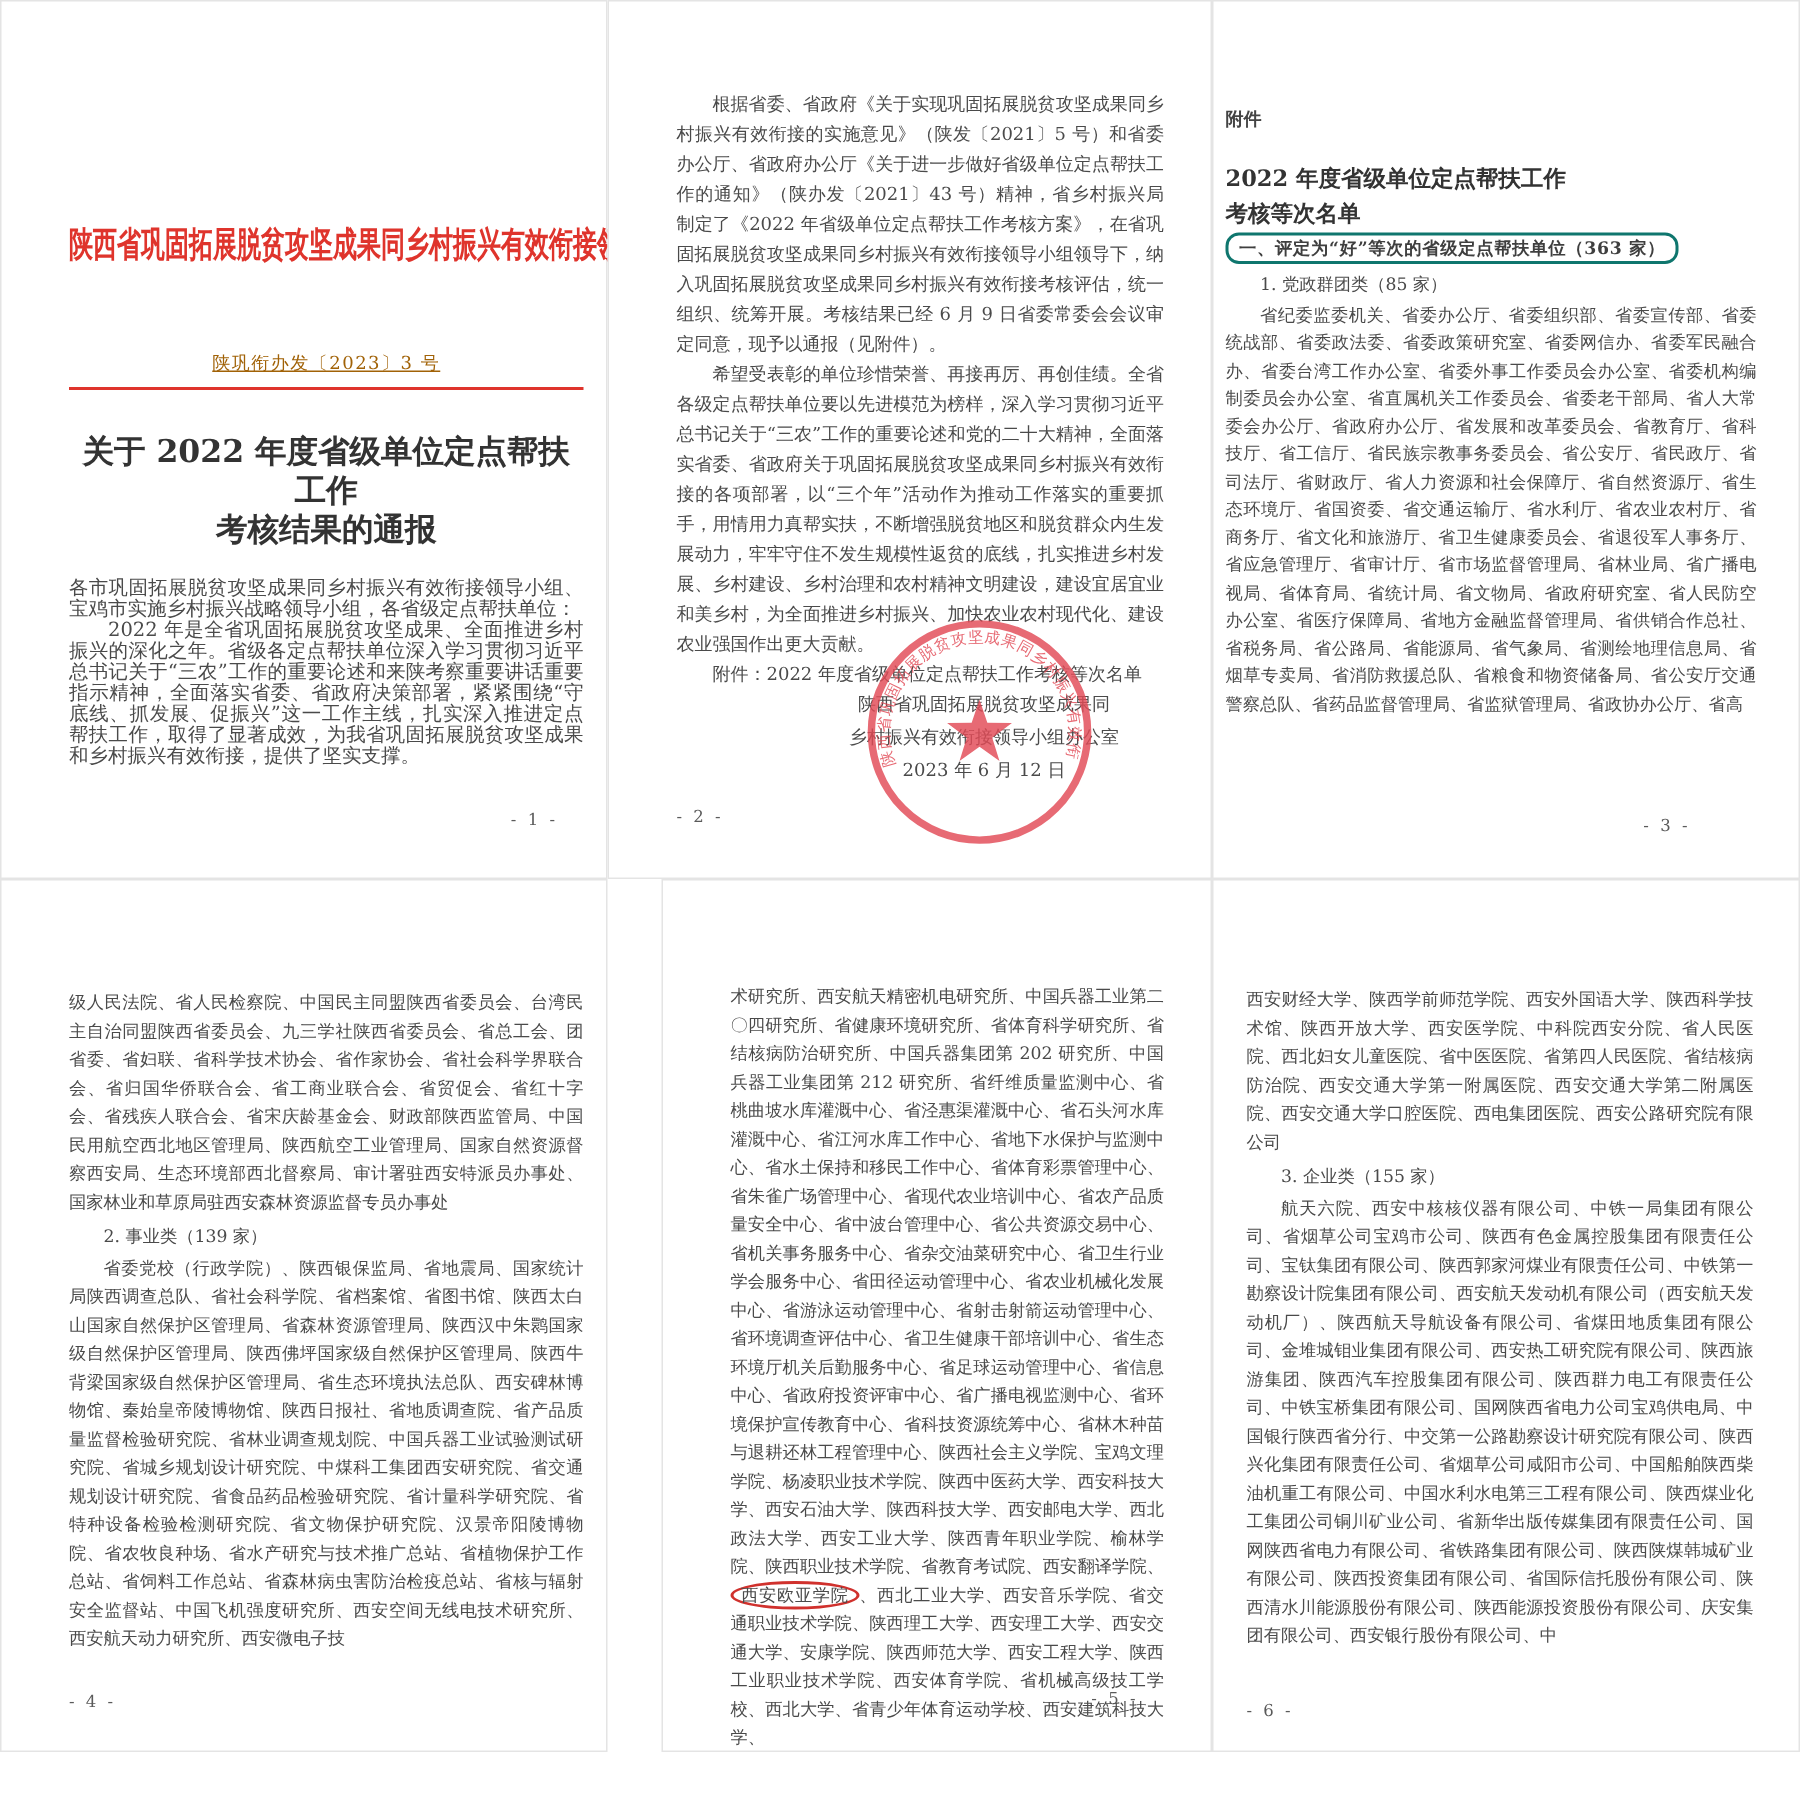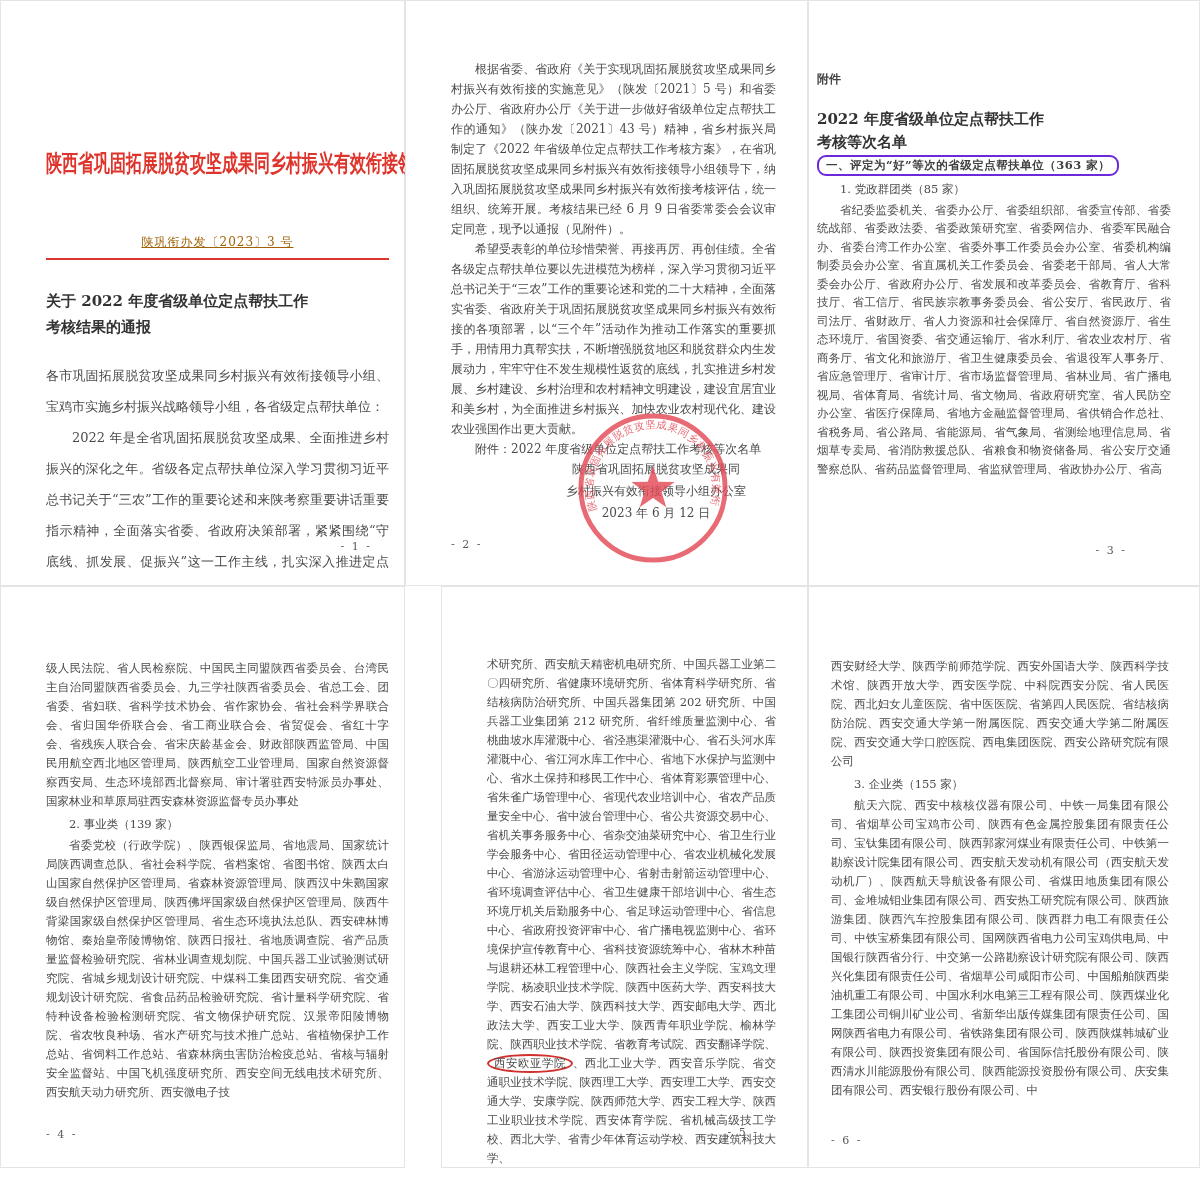--- a/index.html
+++ b/index.html
@@ -9,39 +9,39 @@
         width:1200px;height:1168px;}
   .page{position:relative;box-sizing:border-box;background:#fff;border:1px solid #e4e4e4;}
   .pageno{position:absolute;font-size:11px;letter-spacing:2px;color:#5a5a5a;}
 
   
   .p1{padding:148px 15px 0 45px;}
   .red-head{color:#df342c;font-weight:bold;font-size:16px;white-space:nowrap;
             transform:scaleY(1.45);transform-origin:top center;text-align:center;letter-spacing:0;}
   .doc-no{margin-top:64px;text-align:center;font-size:12px;color:#a16207;letter-spacing:1px;text-decoration:underline;}
   .red-rule{border:none;border-top:2px solid #df342c;margin:7px 0 0 0;}
-  .doc-title{margin-top:28px;font-size:15px;font-weight:bold;color:#333;line-height:26px;}
-  .p1-body{margin-top:20px;font-size:13px;line-height:31px;text-align:justify;color:#4a4a4a;}
+  .doc-title{margin-top:28px;text-align:center;font-size:21px;font-weight:bold;color:#333;line-height:26px;}
+  .p1-body{margin-top:20px;font-size:13px;line-height:14px;text-align:justify;color:#4a4a4a;}
   .ind{text-indent:2em;}
   .p1 .pageno{bottom:32px;right:32px;}
 
   
   .p2{padding:58px 31px 0 45px;font-size:12px;line-height:20px;}
   .p2 p{margin:0;text-align:justify;}
   .p2-attach{margin-top:17px;}
   .sign{position:absolute;top:457px;left:150px;width:200px;text-align:center;
         font-size:12px;line-height:22px;color:#4a4a4a;}
   .seal{position:absolute;left:168px;top:408px;width:158px;height:158px;opacity:.82;}
   .p2 .pageno{bottom:30px;left:45px;}
 
   
   .p3{padding:70px 28px 0 8px;}
   .attach-label{font-size:12px;font-weight:bold;color:#444;}
   .p3-title{margin-top:20px;font-size:15px;font-weight:bold;color:#333;line-height:23px;}
-  .grade-box{display:inline-block;border:2px solid #6d28d9;border-radius:9px;
+  .grade-box{display:inline-block;border:2px solid #0f766e;border-radius:9px;
              padding:1px 7px;font-size:11.5px;font-weight:bold;color:#3f3f3f;letter-spacing:.5px;}
   .list{font-size:11.5px;line-height:18.5px;text-align:justify;margin:0;color:#4a4a4a;}
   .cat{margin-top:4px;margin-bottom:2px;}
   .p3 .pageno{bottom:28px;right:72px;}
 
   
   .p4{padding:72px 15px 0 45px;}
   .p4 .list{line-height:19px;}
   .p4 .pageno{bottom:26px;left:45px;}
   .p5{padding:68px 31px 0 45px;margin-left:36px;}

